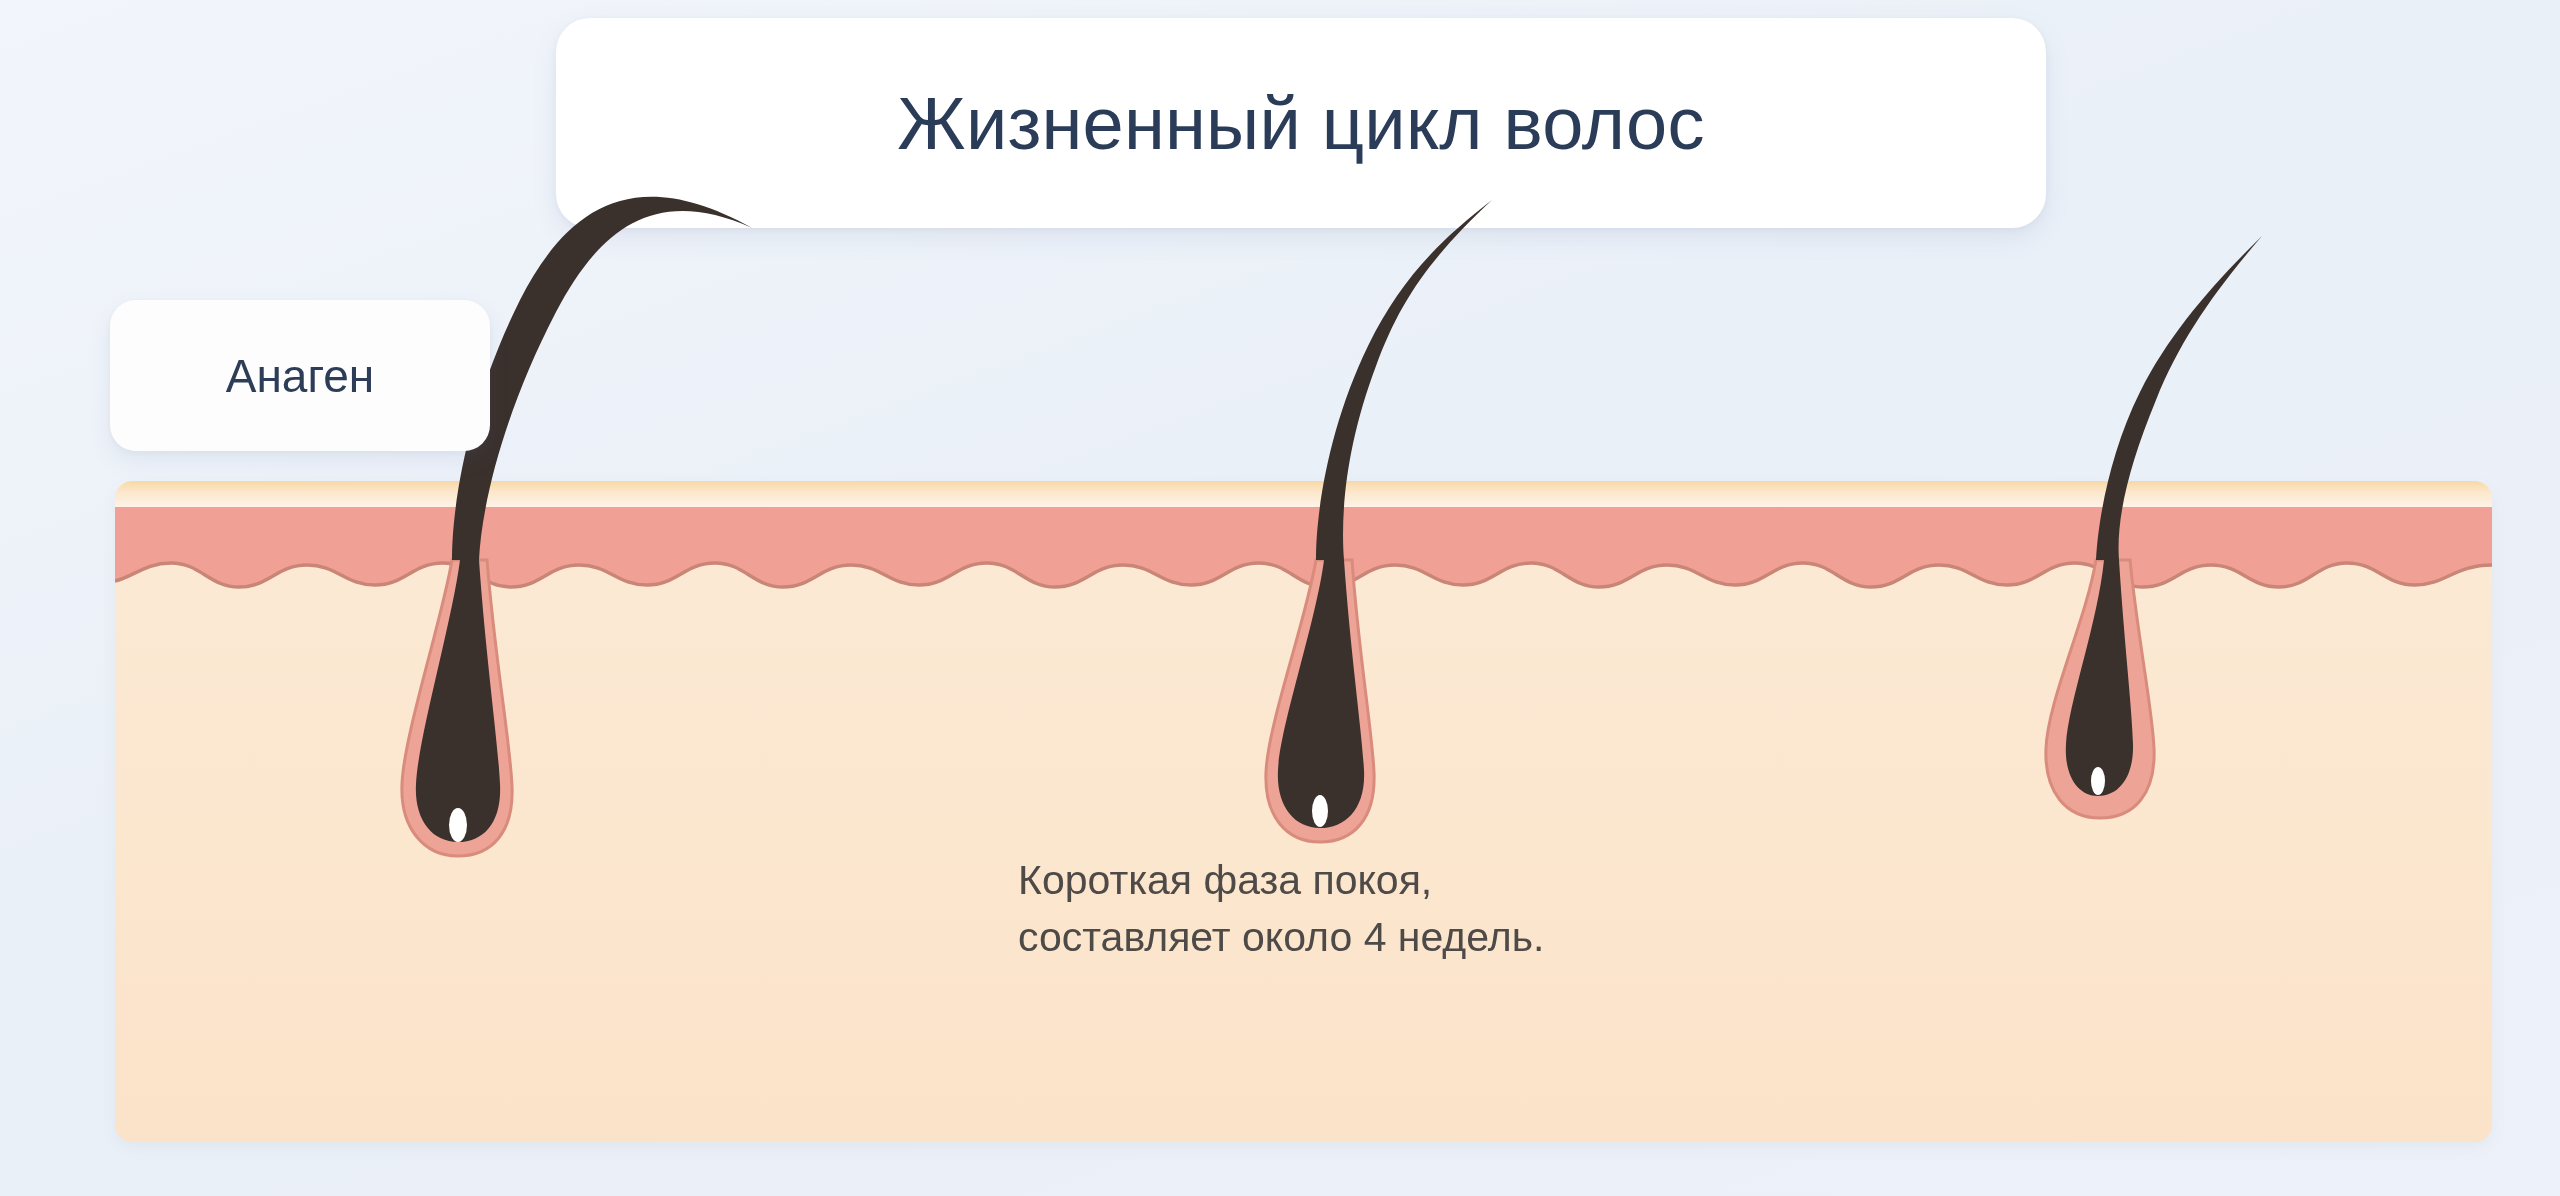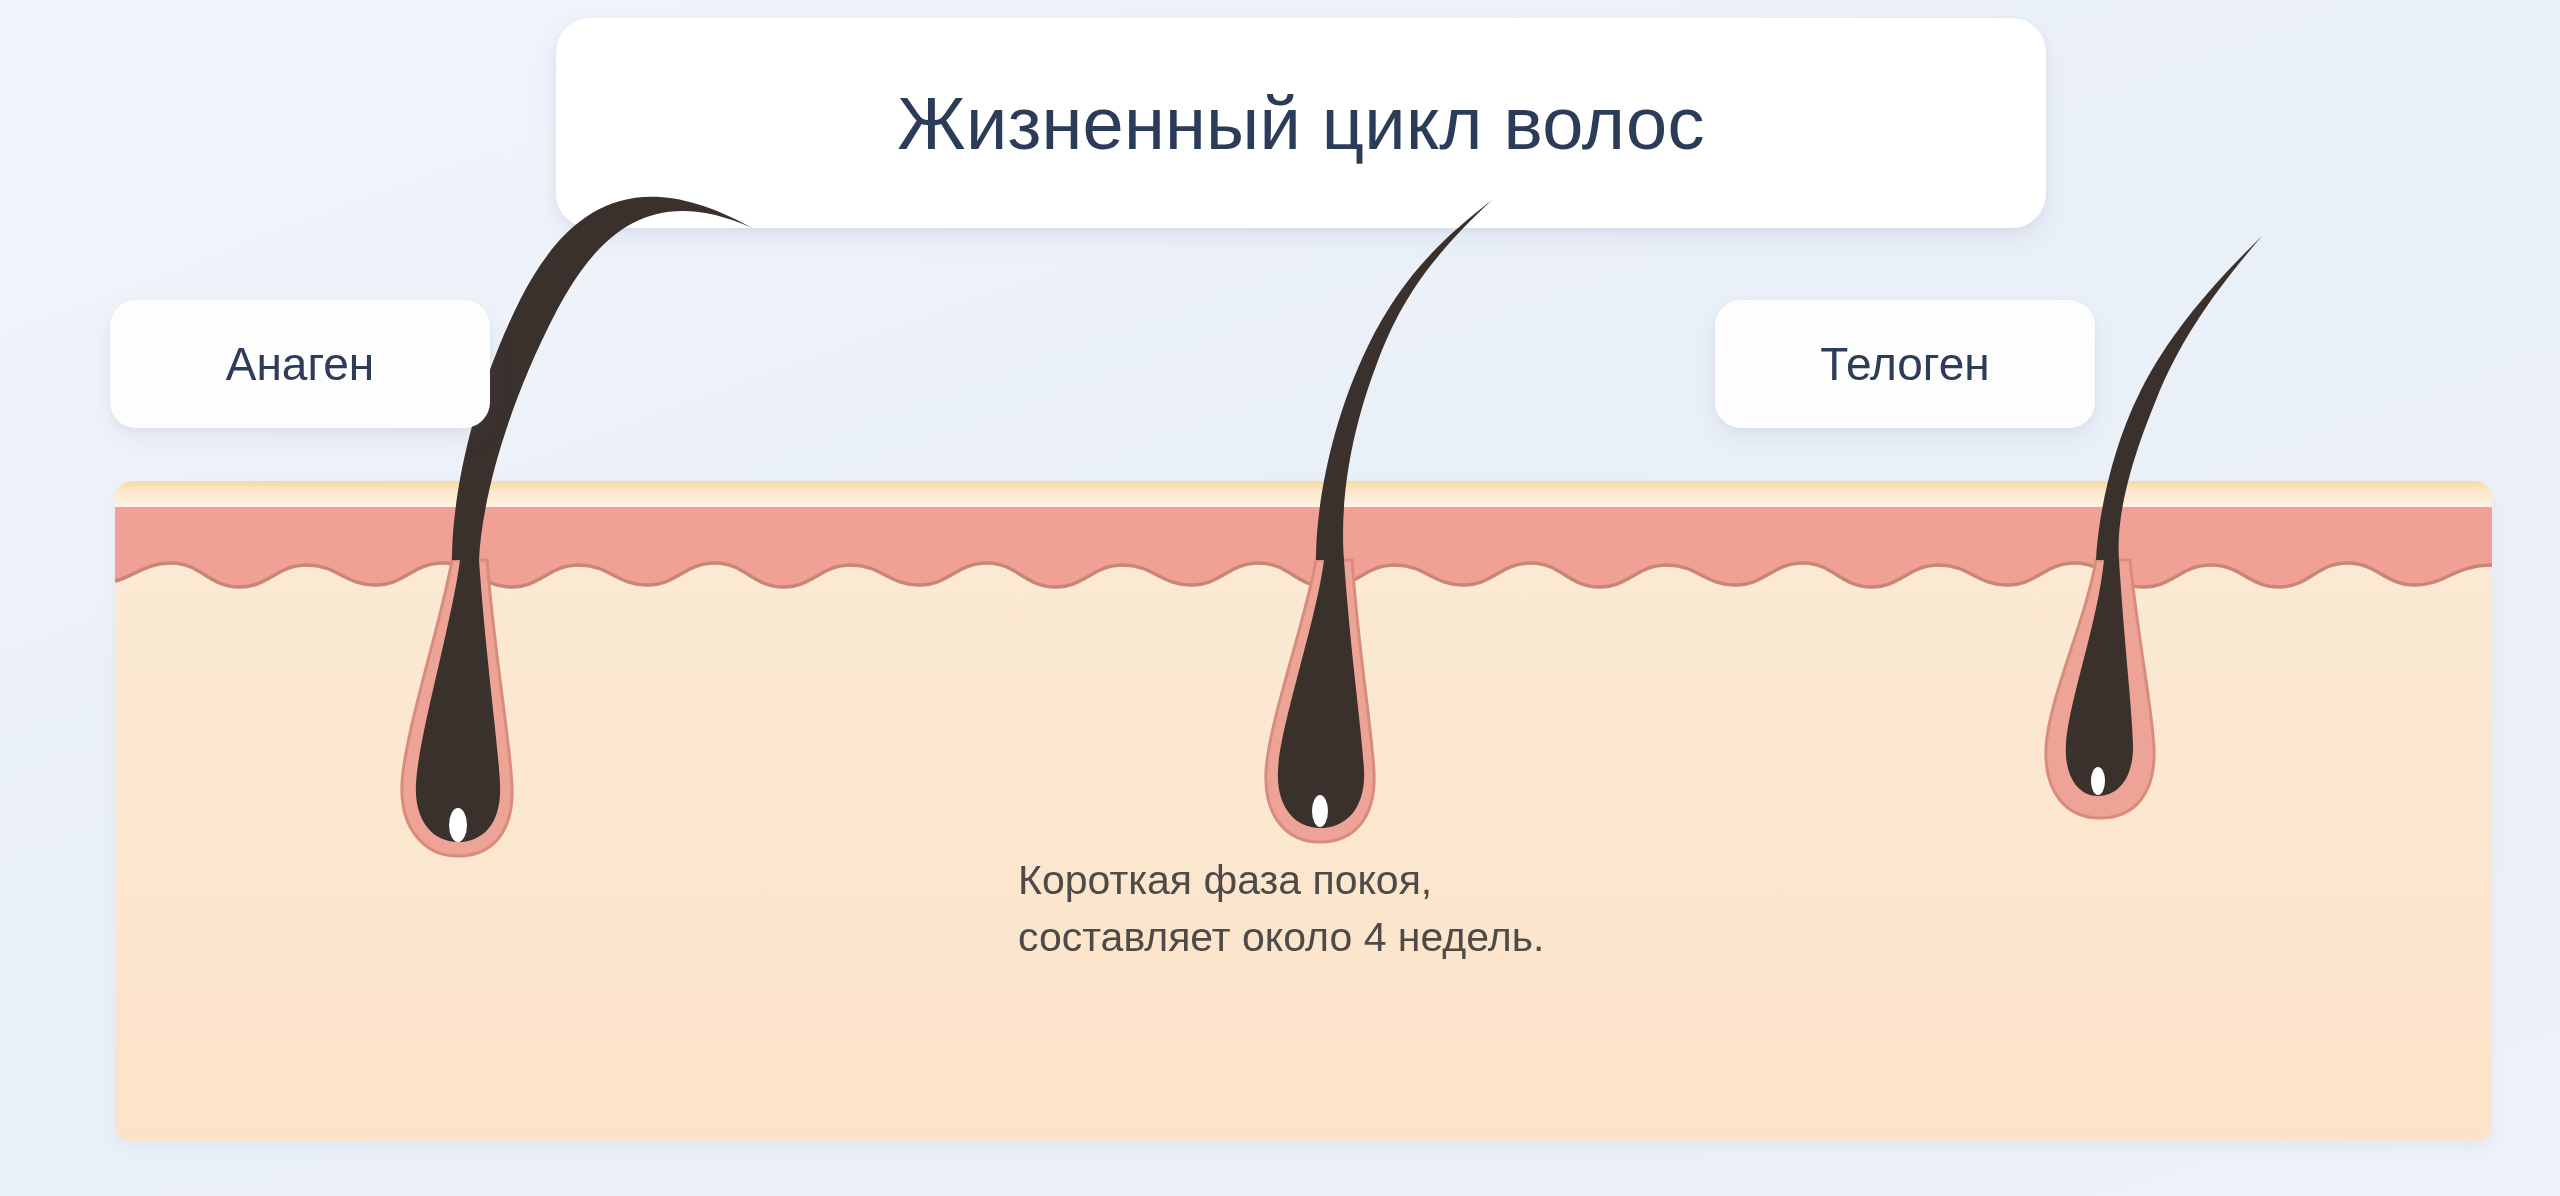--- a/index.html
+++ b/index.html
@@ -29,21 +29,21 @@
     font-size:74px;
     font-weight:400;
     color:#2b3c58;
     letter-spacing:.2px;
     white-space:nowrap;
   }
 
   
   .chip{
     position:absolute;
-    height:128px;
+    height:151px;
     background:#fdfdfe;
     border-radius:26px;
     box-shadow:0 10px 22px rgba(95,115,155,.10),0 2px 5px rgba(95,115,155,.06);
     display:flex;align-items:center;justify-content:center;
   }
   .chip-text{
     font-size:46px;
     color:#2d3d57;
     white-space:nowrap;
   }
@@ -243,20 +243,17 @@
                C2098,520 2110,452 2140,392
                C2170,332 2215,282 2262,236
                C2214,292 2180,340 2156,400
                C2128,468 2116,520 2119,560 Z"></path>
     </g>
   </svg>
 
   <div class="chip" id="chip-anagen">
     <span class="chip-text">Анаген</span>
   </div>
-  <div class="chip" id="chip-telogen">
-    <span class="chip-text">Телоген</span>
-  </div>
 
   <div class="desc" id="desc-catagen">Короткая фаза покоя,
 составляет около 4 недель.</div>
 
 </div>
 
 </body></html>

